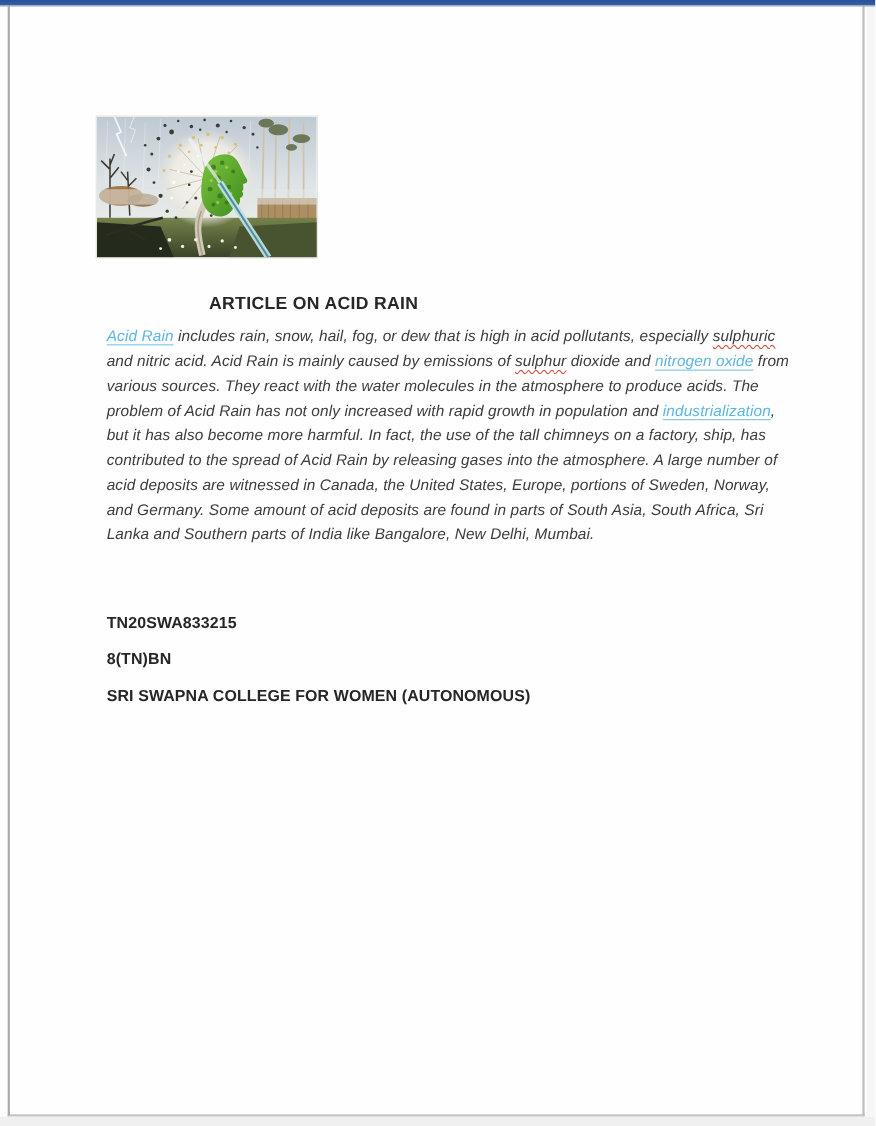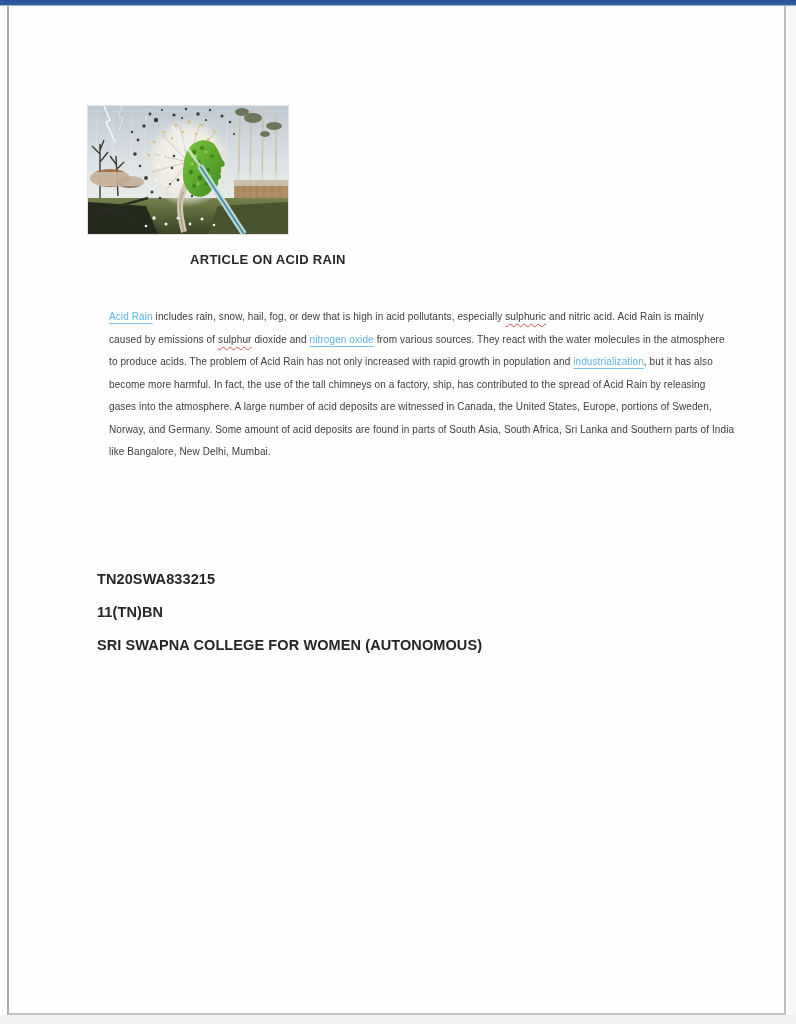--- a/index.html
+++ b/index.html
@@ -64,39 +64,40 @@
     height: 130px;
     margin: 0;
     overflow: hidden;
     border: 1px solid #e3e3e0;
     box-sizing: border-box;
   }
   .doc-image svg { display: block; }
 
   .doc-heading {
     position: absolute;
-    top: 247px;
+    top: 263px;
     left: 181px;
-    font-size: 13px;
+    font-size: 16px;
     font-weight: 700;
     letter-spacing: 0.3px;
     color: #272727;
     white-space: nowrap;
   }
 
   .doc-paragraph {
     position: absolute;
     top: 289px;
     left: 88px;
     width: 626px;
-    margin: 12px;
-    font-size: 10px;
+    margin: 0;
+    font-size: 14px;
     line-height: 22.5px;
     color: #3c3c3c;
     letter-spacing: 0.1px;
+    font-style: italic;
   }
   .seg-plain { color: #3c3c3c; }
   .seg-link {
     color: #5db5e2;
     text-decoration: underline;
     text-decoration-color: #79c3e8;
     text-decoration-thickness: 1px;
     text-underline-offset: 3px;
     cursor: pointer;
   }
@@ -110,21 +111,20 @@
   }
 
   .doc-footer {
     position: absolute;
     top: 554px;
     left: 88px;
     font-size: 14.5px;
     font-weight: 700;
     color: #262626;
     letter-spacing: 0.1px;
-    margin-top: 12px;
   }
   .doc-footer-line {
     height: 20px;
     margin-bottom: 13px;
     white-space: nowrap;
   }
 </style>
 </head>
 <body>
 
@@ -318,18 +318,18 @@
         </g>
       </svg>
     </figure>
 
     <div class="doc-heading">ARTICLE ON ACID RAIN</div>
 
     <p class="doc-paragraph" id="paragraph"><a class="seg-link" href="#">Acid Rain</a><span class="seg-plain"> includes rain, snow, hail, fog, or dew that is high in acid pollutants, especially </span><span class="seg-misspelled">sulphuric</span><span class="seg-plain"> and nitric acid. Acid Rain is mainly caused by emissions of </span><span class="seg-misspelled">sulphur</span><span class="seg-plain"> dioxide and </span><a class="seg-link" href="#">nitrogen oxide</a><span class="seg-plain"> from various sources. They react with the water molecules in the atmosphere to produce acids. The problem of Acid Rain has not only increased with rapid growth in population and </span><a class="seg-link" href="#">industrialization</a><span class="seg-plain">, but it has also become more harmful. In fact, the use of the tall chimneys on a factory, ship, has contributed to the spread of Acid Rain by releasing gases into the atmosphere. A large number of acid deposits are witnessed in Canada, the United States, Europe, portions of Sweden, Norway, and Germany. Some amount of acid deposits are found in parts of South Asia, South Africa, Sri Lanka and Southern parts of India like Bangalore, New Delhi, Mumbai.</span></p>
 
     <div class="doc-footer">
       <div class="doc-footer-line">TN20SWA833215</div>
-      <div class="doc-footer-line">11(TN)BN</div>
+      <div class="doc-footer-line">8(TN)BN</div>
       <div class="doc-footer-line">SRI SWAPNA COLLEGE FOR WOMEN (AUTONOMOUS)</div>
     </div>
 
   </div>
 </div>
 
 </body></html>

